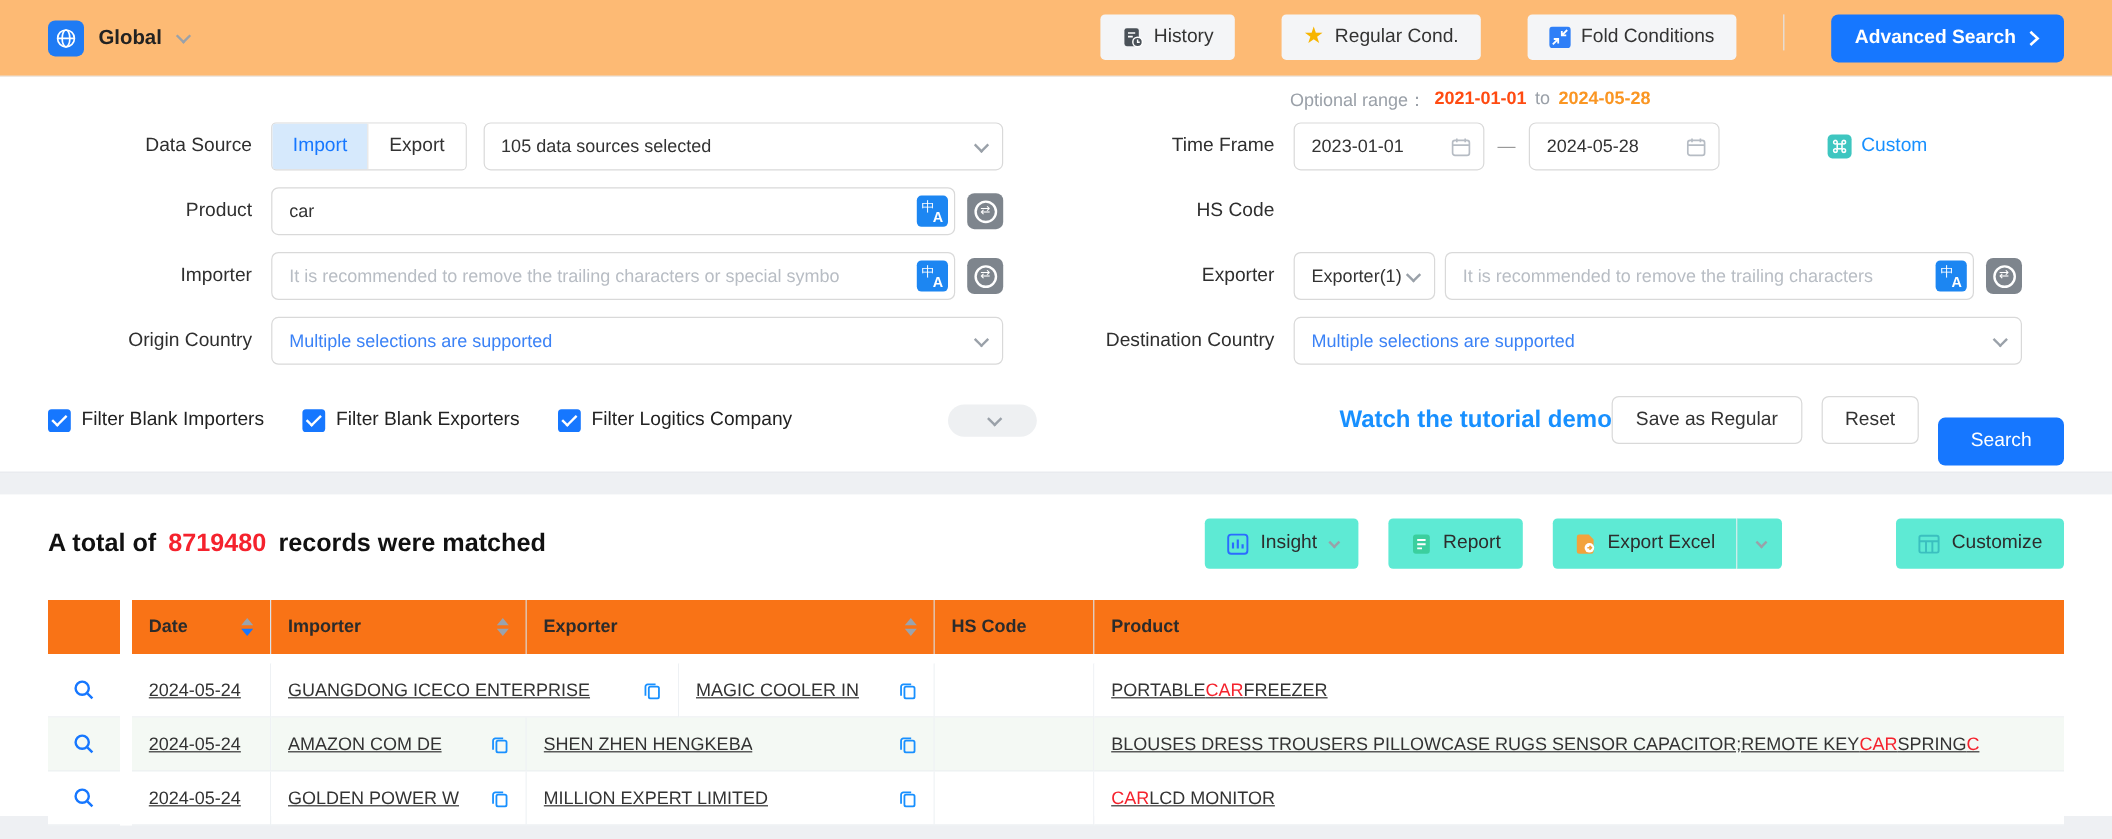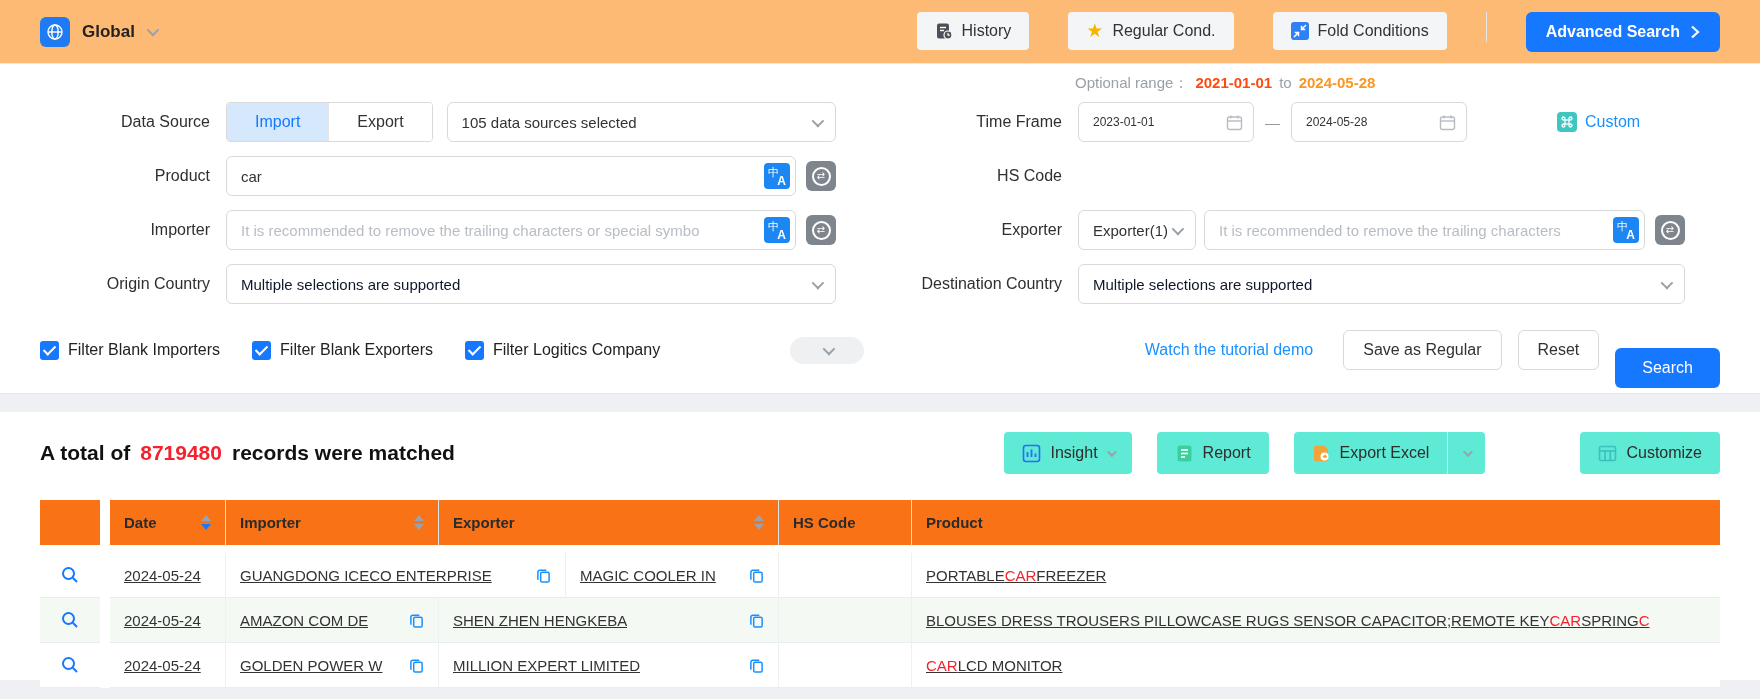--- a/index.html
+++ b/index.html
@@ -35,69 +35,69 @@
   .opt-to   { color:#fa9623; font-weight:700; }
   .frow { display:flex; align-items:center; margin-bottom:14px; height:40px; }
   .half-l { display:flex; align-items:center; width:796px; }
   .half-r { display:flex; align-items:center; flex:1; margin-left:44px; }
   .flabel { width:170px; text-align:right; margin-right:16px; font-size:16px; color:#2f2f2f; flex:none; }
   .half-r .flabel { width:182px; }
   .fieldzone-l { width:610px; display:flex; align-items:center; flex:none; }
   .fieldzone-r { width:607px; display:flex; align-items:center; flex:none; }
 
   .toggle { display:flex; border:1px solid #d9d9d9; border-radius:4px; overflow:hidden; height:40px; flex:none; }
-  .tog { padding:0 28px; display:flex; align-items:center; font-size:16px; cursor:pointer; background:#fff; }
+  .tog { padding:0 17px; display:flex; align-items:center; font-size:16px; cursor:pointer; background:#fff; }
   .tog.sel { background:#d6e9fc; color:#1677ff; }
   .tog + .tog { border-left:1px solid #e4e4e4; }
 
   .selectbox { height:40px; border:1px solid #d9d9d9; border-radius:6px; background:#fff;
                display:flex; align-items:center; padding:0 14px; font-size:15px; color:#333;
                cursor:pointer; }
   .selectbox .chev { margin-left:auto; }
-  .selectbox.ph { color:#0f172a; }
+  .selectbox.ph { color:#3b82f6; }
   .grow { flex:1; min-width:0; }
 
   .inputwrap { position:relative; display:flex; align-items:center; }
   .tinput { height:40px; width:100%; border:1px solid #d9d9d9; border-radius:6px; padding:0 40px 0 14px;
             font-size:15px; color:#333; font-family:inherit; outline:none; }
   .tinput.noicon { padding-right:14px; }
   .tinput::placeholder { color:#b8bdc4; }
   .trans-ico { position:absolute; right:6px; top:7px; width:26px; height:26px; background:#1c86f2;
                border-radius:4px; cursor:pointer; color:#fff; }
   .trans-ico .zh { position:absolute; left:4px; top:2px; font-size:11px; }
   .trans-ico .en { position:absolute; right:4px; bottom:1px; font-size:12px; font-weight:700; }
   .fuzzy-ico { width:30px; height:30px; border-radius:6px; background:#7e858d; margin-left:10px;
                display:flex; align-items:center; justify-content:center; cursor:pointer; flex:none; }
   .fuzzy-ico .ring { width:19px; height:19px; border:2px solid #fff; border-radius:50%;
                      display:flex; align-items:center; justify-content:center;
                      color:#fff; font-size:10px; line-height:1; }
 
-  .dateinput { width:176px; height:40px; border:1px solid #d9d9d9; border-radius:6px;
-               display:flex; align-items:center; padding:0 10px 0 14px; font-size:12px; color:#333;
+  .dateinput { width:159px; height:40px; border:1px solid #d9d9d9; border-radius:6px;
+               display:flex; align-items:center; padding:0 10px 0 14px; font-size:15px; color:#333;
                cursor:pointer; flex:none; }
   .dateinput svg { margin-left:auto; }
   .dash { color:#999; margin:0 11px; font-size:15px; }
   .custom-link { display:flex; align-items:center; gap:8px; margin-left:90px; cursor:pointer; }
   .cmd-ico { width:20px; height:20px; border-radius:4px; background:#3ec6c0;
              display:flex; align-items:center; justify-content:center; }
   .custom-label { color:#1890ff; font-size:16px; }
 
   .exp-select { width:118px; flex:none; margin-right:8px; }
 
   
   .cbrow { display:flex; align-items:center; margin-top:26px; height:40px; }
   .cbitem { display:flex; align-items:center; gap:9px; margin-right:32px; cursor:pointer; }
   .cbox { width:19px; height:19px; background:#1677ff; border-radius:3px; position:relative; flex:none; }
   .cbox::after { content:""; position:absolute; left:6px; top:2px; width:5px; height:10px;
                  border-right:2px solid #fff; border-bottom:2px solid #fff; transform:rotate(45deg); }
   .cblabel { font-size:16px; color:#222; }
   .expand-pill { width:74px; height:27px; border-radius:14px; background:#eef0f2; border:none;
                  display:flex; align-items:center; justify-content:center; margin-left:98px; cursor:pointer; }
   .cbrow .spacer { flex:1; }
-  .tutorial { color:#1890ff; font-size:16px; cursor:pointer; margin-right:30px; white-space:nowrap; }
+  .tutorial { color:#1890ff; font-size:20px; cursor:pointer; white-space:nowrap;font-weight:bold; }
   .btn-plain { height:40px; padding:0 19px; background:#fff; border:1px solid #d9d9d9; border-radius:6px;
                font-size:16px; color:#333; cursor:pointer; font-family:inherit; margin-right:16px; white-space:nowrap; }
   .btn-search { height:40px; padding:0 27px; background:#1677ff; border:none; border-radius:6px;
                 font-size:16px; color:#fff; cursor:pointer; font-family:inherit; margin-right:0;margin-top:36px; }
 
   
   .results-card { background:#fff; margin-top:18px; padding:20px 40px 0 40px; height:268px; }
   .res-head { display:flex; align-items:center; }
   .res-title { font-size:21px; font-weight:700; color:#111; display:flex; gap:10px; align-items:baseline; }
   .res-count { color:#f5222d; }

